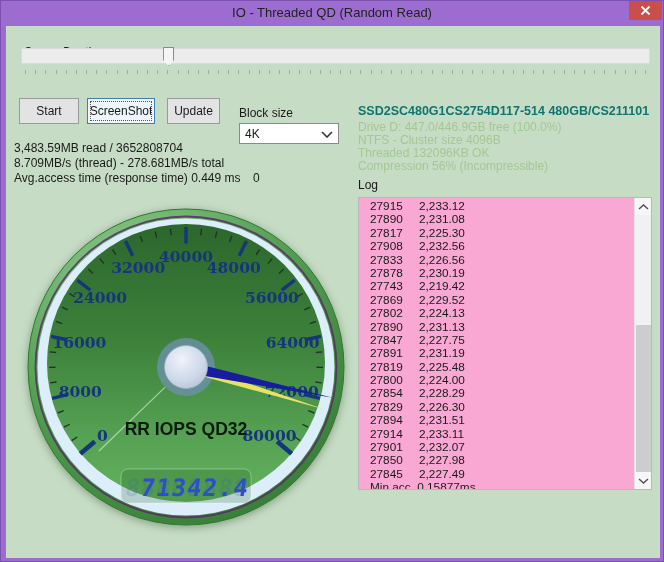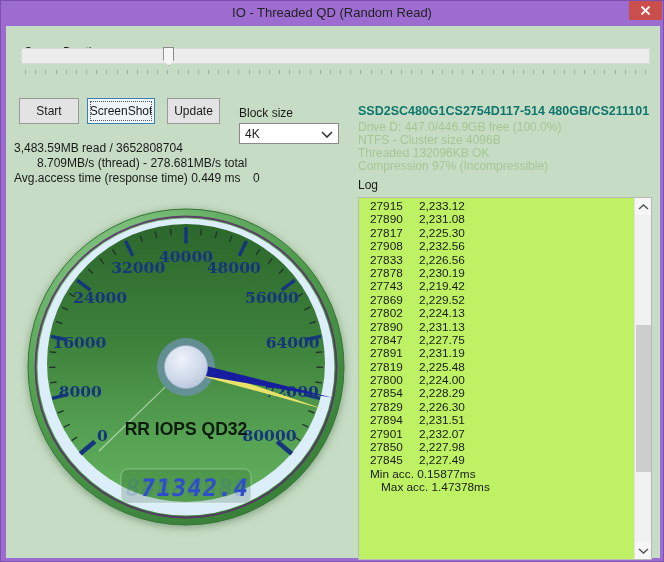--- a/index.html
+++ b/index.html
@@ -45,22 +45,22 @@
   .dropdown{
     position:absolute;left:233px;top:97px;width:100px;height:21px;background:#fff;
     border:1px solid #8a8a8a;display:flex;align-items:center;padding-left:5px;cursor:default;
   }
   .dropdown .chev{position:absolute;right:5px;top:7px;}
   
   .drive-model{position:absolute;left:352px;top:78px;font-weight:bold;color:#0f766e;font-size:12.5px;white-space:nowrap;}
   .drive-line{position:absolute;left:352px;color:#a4c794;white-space:nowrap;}
   
   .logbox{
-    position:absolute;left:352px;top:171px;width:294px;height:363px;
-    background:#bef264;border:1px solid #b9b9b9;overflow:hidden;
+    position:absolute;left:352px;top:171px;width:294px;height:293px;
+    background:#f9a8d4;border:1px solid #b9b9b9;overflow:hidden;
   }
   .log-rows{position:absolute;left:0;top:2px;width:275px;}
   .log-row{height:13.4px;line-height:13.4px;font-size:11.8px;white-space:nowrap;}
   .log-row .c1{display:inline-block;margin-left:11px;width:49px;}
   .log-row .c2{display:inline-block;}
   .scrollbar{position:absolute;right:0;top:0;width:17px;height:100%;background:#f1f1f1;border-left:1px solid #e3e3e3;}
   .sb-btn{position:absolute;left:0;width:17px;height:17px;background:#f6f6f6;display:flex;align-items:center;justify-content:center;}
   .sb-up{top:0;} .sb-down{bottom:0;}
   .sb-thumb{position:absolute;left:1px;top:127px;width:15px;height:147px;background:#cdcdcd;}
   
@@ -158,29 +158,29 @@
 
     <div class="label" style="left:233px;top:80px;">Block size</div>
     <div class="dropdown">
       <span>4K</span>
       <svg class="chev" width="12" height="7" viewBox="0 0 12 7">
         <polyline points="1,1 6,6 11,1" fill="none" stroke="#333" stroke-width="1.6"></polyline>
       </svg>
     </div>
 
     <div class="stats-line" style="top:115px;">3,483.59MB read / 3652808704</div>
-    <div class="stats-line" style="top:130px;margin-left:23px;">8.709MB/s (thread) - 278.681MB/s total</div>
+    <div class="stats-line" style="top:130px;">8.709MB/s (thread) - 278.681MB/s total</div>
     <div class="stats-line" style="top:145px;">Avg.access time (response time) 0.449 ms</div>
     <div class="label" style="left:247px;top:145px;">0</div>
 
     <div class="drive-model">SSD2SC480G1CS2754D117-514 480GB/CS211101</div>
     <div class="drive-line" style="top:94px;">Drive D: 447.0/446.9GB free (100.0%)</div>
     <div class="drive-line" style="top:107px;">NTFS - Cluster size 4096B</div>
     <div class="drive-line" style="top:120px;">Threaded 132096KB OK</div>
-    <div class="drive-line" style="top:133px;">Compression 97% (Incompressible)</div>
+    <div class="drive-line" style="top:133px;">Compression 56% (Incompressible)</div>
 
     <div class="label" style="left:352px;top:152px;">Log</div>
     <div class="logbox">
       <div class="log-rows" id="log-rows">
           <div class="log-row"><span class="c1">27915</span><span class="c2">2,233.12</span></div>
           <div class="log-row"><span class="c1">27890</span><span class="c2">2,231.08</span></div>
           <div class="log-row"><span class="c1">27817</span><span class="c2">2,225.30</span></div>
           <div class="log-row"><span class="c1">27908</span><span class="c2">2,232.56</span></div>
           <div class="log-row"><span class="c1">27833</span><span class="c2">2,226.56</span></div>
           <div class="log-row"><span class="c1">27878</span><span class="c2">2,230.19</span></div>
@@ -188,20 +188,21 @@
           <div class="log-row"><span class="c1">27869</span><span class="c2">2,229.52</span></div>
           <div class="log-row"><span class="c1">27802</span><span class="c2">2,224.13</span></div>
           <div class="log-row"><span class="c1">27890</span><span class="c2">2,231.13</span></div>
           <div class="log-row"><span class="c1">27847</span><span class="c2">2,227.75</span></div>
           <div class="log-row"><span class="c1">27891</span><span class="c2">2,231.19</span></div>
           <div class="log-row"><span class="c1">27819</span><span class="c2">2,225.48</span></div>
           <div class="log-row"><span class="c1">27800</span><span class="c2">2,224.00</span></div>
           <div class="log-row"><span class="c1">27854</span><span class="c2">2,228.29</span></div>
           <div class="log-row"><span class="c1">27829</span><span class="c2">2,226.30</span></div>
           <div class="log-row"><span class="c1">27894</span><span class="c2">2,231.51</span></div>
+          <div class="log-row"><span class="c1">27914</span><span class="c2">2,233.11</span></div>
           <div class="log-row"><span class="c1">27901</span><span class="c2">2,232.07</span></div>
           <div class="log-row"><span class="c1">27850</span><span class="c2">2,227.98</span></div>
           <div class="log-row"><span class="c1">27845</span><span class="c2">2,227.49</span></div>
           <div class="log-row"><span style="margin-left:11px">Min acc. 0.15877ms</span></div>
           <div class="log-row"><span style="margin-left:22px">Max acc. 1.47378ms</span></div>
         </div>
       <div class="scrollbar">
         <div class="sb-btn sb-up">
           <svg width="11" height="6" viewBox="0 0 11 6">
             <polyline points="1,5 5.5,1 10,5" fill="none" stroke="#505050" stroke-width="1.4"></polyline>

